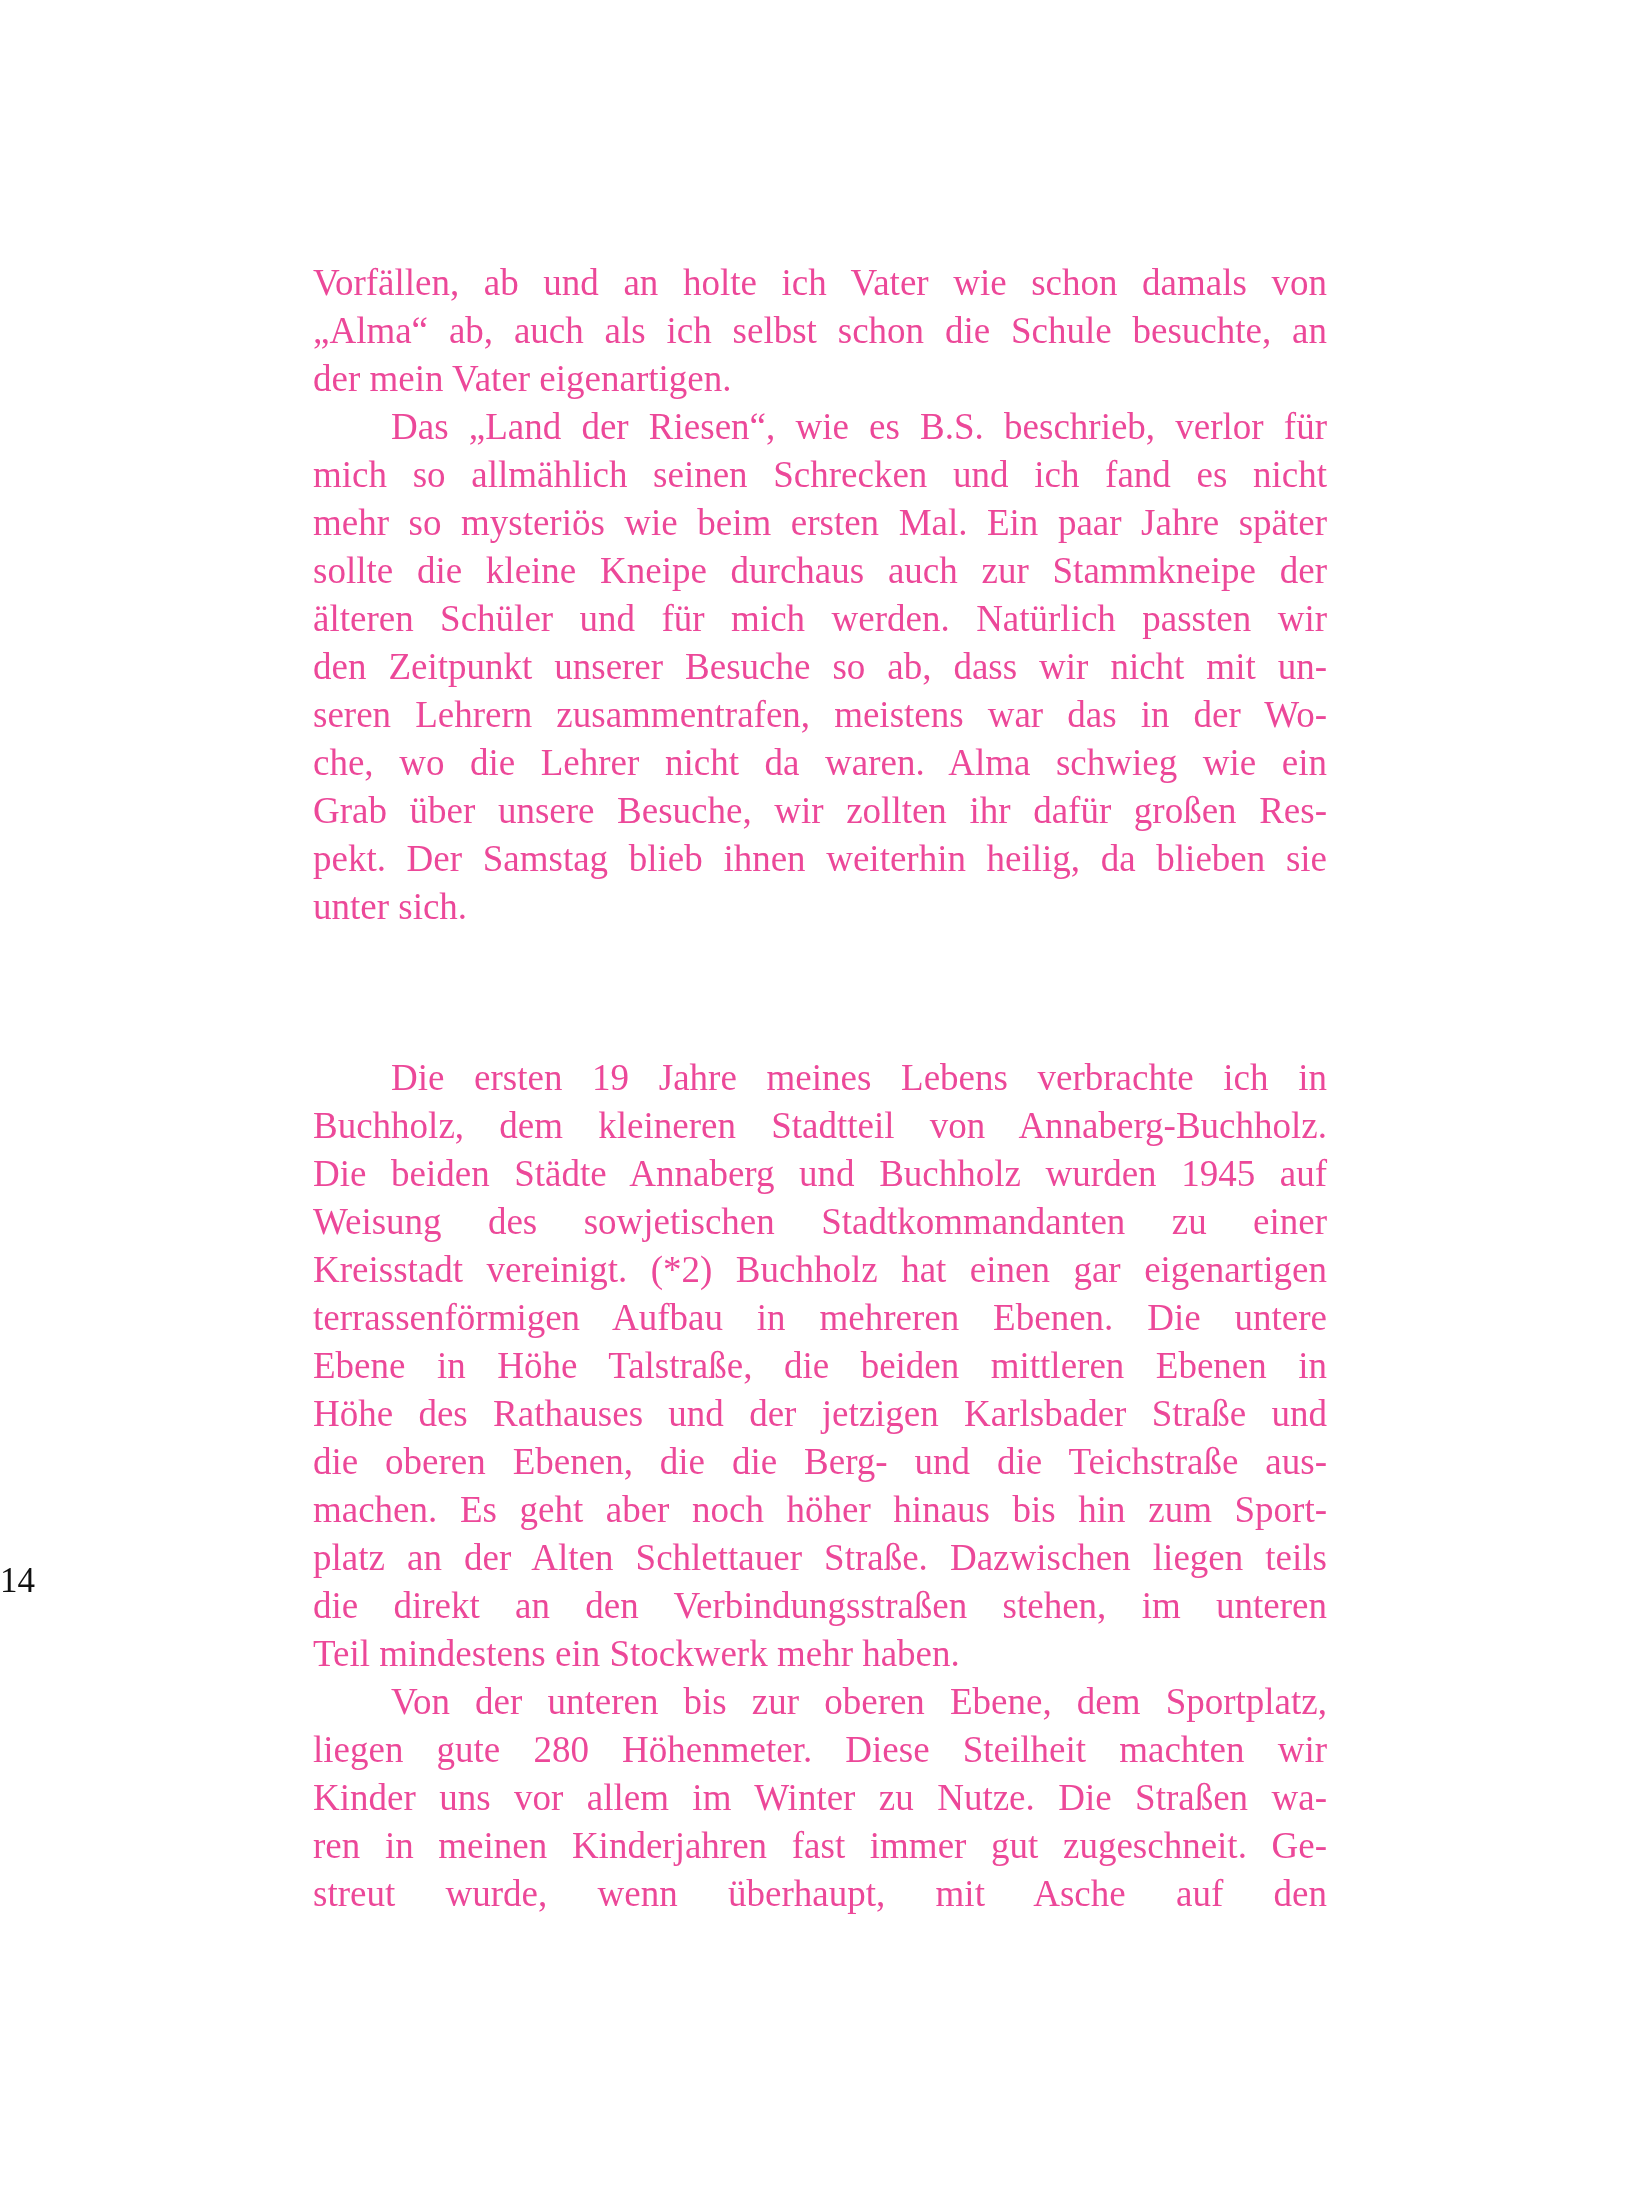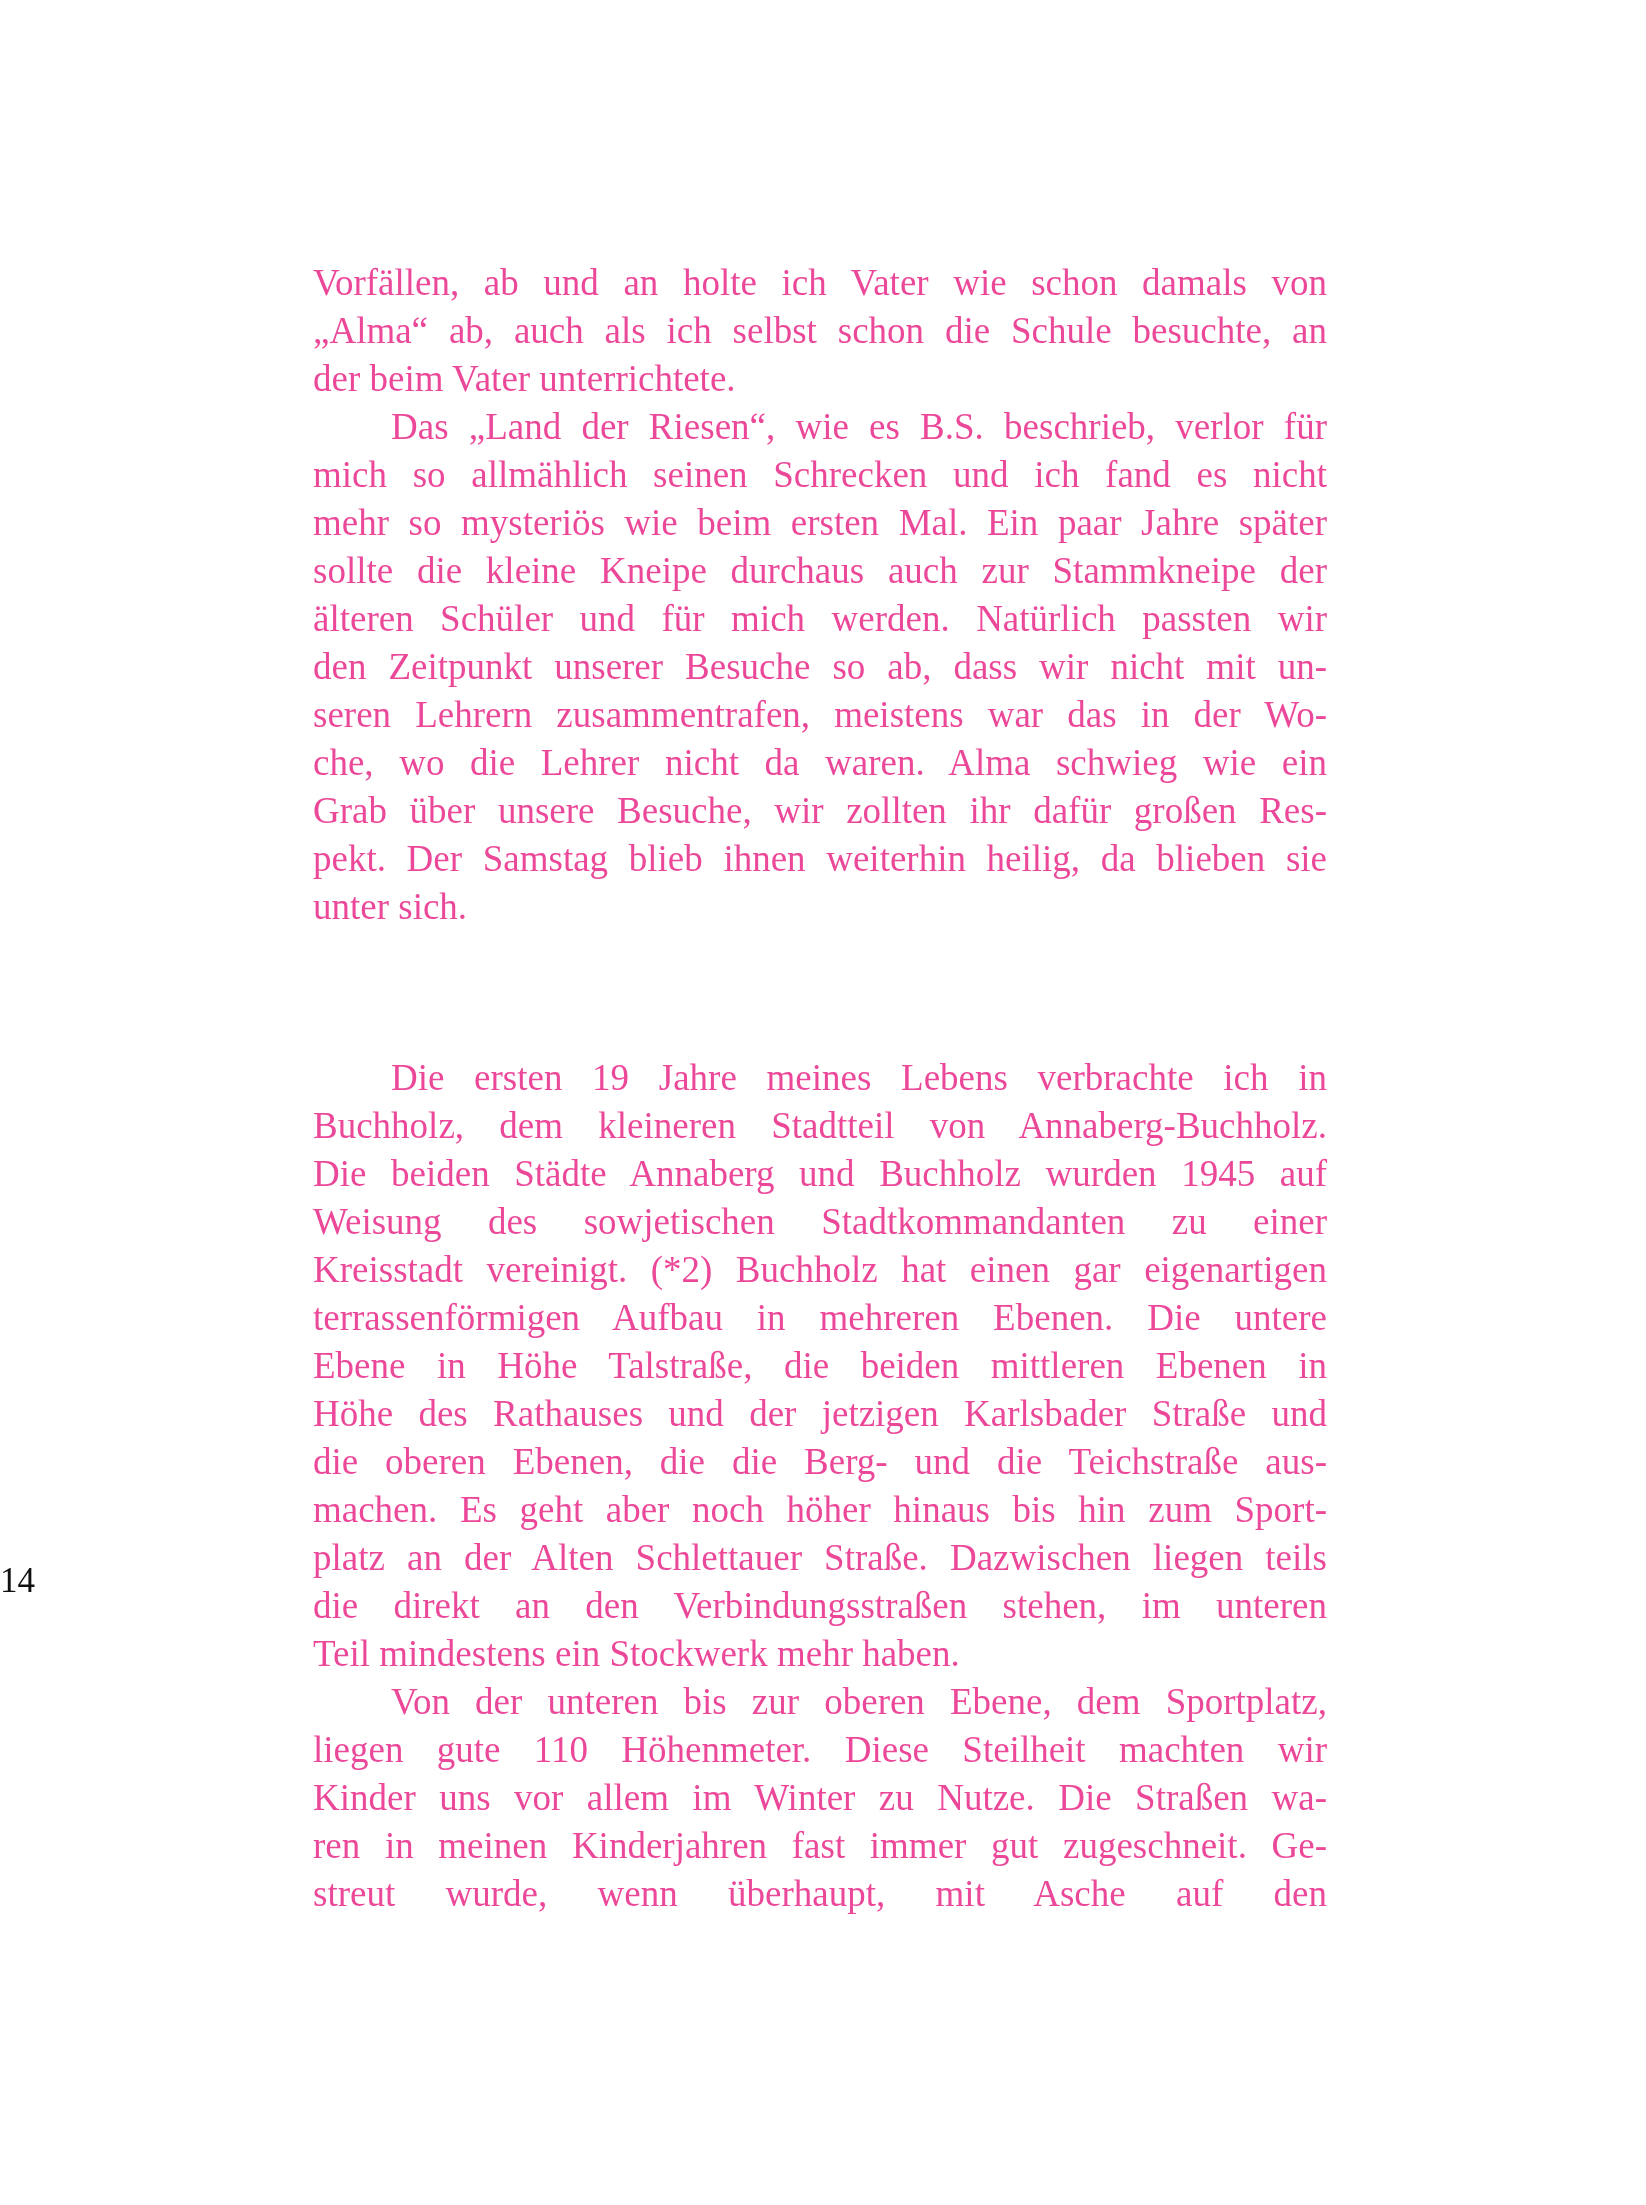--- a/index.html
+++ b/index.html
@@ -30,21 +30,21 @@
   .line { display: block; text-align: justify; text-align-last: justify; white-space: nowrap; }
   .line.last { text-align-last: left; }
 </style>
 </head>
 <body>
 
 <div id="block1" class="page-text">
   <p>
     <span class="line">Vorfällen, ab und an holte ich Vater wie schon damals von</span>
     <span class="line">„Alma“ ab, auch als ich selbst schon die Schule besuchte, an</span>
-    <span class="line last">der beim Vater unterrichtete.</span>
+    <span class="line last">der mein Vater eigenartigen.</span>
   </p>
   <p>
     <span class="line" style="padding-left:78px">Das „Land der Riesen“, wie es B.S. beschrieb, verlor für</span>
     <span class="line">mich so allmählich seinen Schrecken und ich fand es nicht</span>
     <span class="line">mehr so mysteriös wie beim ersten Mal. Ein paar Jahre später</span>
     <span class="line">sollte die kleine Kneipe durchaus auch zur Stammkneipe der</span>
     <span class="line">älteren Schüler und für mich werden. Natürlich passten wir</span>
     <span class="line">den Zeitpunkt unserer Besuche so ab, dass wir nicht mit un-</span>
     <span class="line">seren Lehrern zusammentrafen, meistens war das in der Wo-</span>
     <span class="line">che, wo die Lehrer nicht da waren. Alma schwieg wie ein</span>
@@ -65,21 +65,21 @@
     <span class="line">Ebene in Höhe Talstraße, die beiden mittleren Ebenen in</span>
     <span class="line">Höhe des Rathauses und der jetzigen Karlsbader Straße und</span>
     <span class="line">die oberen Ebenen, die die Berg- und die Teichstraße aus-</span>
     <span class="line">machen. Es geht aber noch höher hinaus bis hin zum Sport-</span>
     <span class="line">platz an der Alten Schlettauer Straße. Dazwischen liegen teils</span>
     <span class="line">die direkt an den Verbindungsstraßen stehen, im unteren</span>
     <span class="line last">Teil mindestens ein Stockwerk mehr haben.</span>
   </p>
   <p>
     <span class="line" style="padding-left:78px">Von der unteren bis zur oberen Ebene, dem Sportplatz,</span>
-    <span class="line">liegen gute 110 Höhenmeter. Diese Steilheit machten wir</span>
+    <span class="line">liegen gute 280 Höhenmeter. Diese Steilheit machten wir</span>
     <span class="line">Kinder uns vor allem im Winter zu Nutze. Die Straßen wa-</span>
     <span class="line">ren in meinen Kinderjahren fast immer gut zugeschneit. Ge-</span>
     <span class="line">streut wurde, wenn überhaupt, mit Asche auf den</span>
   </p>
 </div>
 
 <div class="page-number">14</div>
 
 
 </body></html>

